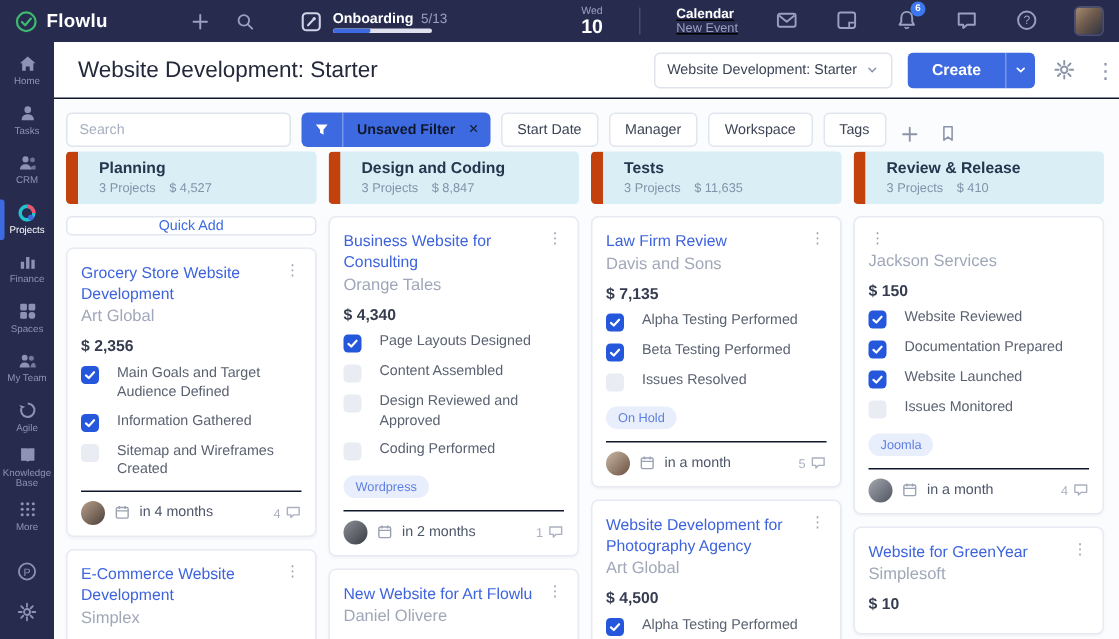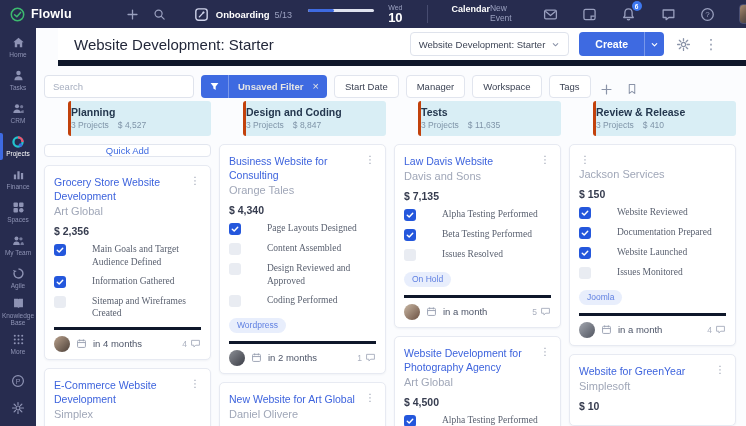--- a/index.html
+++ b/index.html
@@ -10,32 +10,32 @@
   
   .topbar { position:absolute; left:0; top:0; width:746px; height:28px;
     background:#272c4f; display:flex; align-items:center; padding:0 10px; gap:14px; z-index:5; }
   .logo { display:flex; align-items:center; gap:6px; }
   .logo svg { display:block; }
   .logo-text { color:#fff; font-size:12.5px; font-weight:700; letter-spacing:.2px; }
   .tb-icon { color:#9aa0bf; width:16px; height:16px; display:flex; align-items:center;
     justify-content:center; background:none; border:none; cursor:pointer; font-size:13px; }
   .tb-icon svg { display:block; }
   .onboarding { display:flex; align-items:center; gap:6px; margin-left:14px; }
-  .ob-col { display:flex; flex-direction:row; gap:16px; }
+  .ob-col { display:flex; flex-direction:column; gap:1px; }
   .ob-row { display:flex; align-items:baseline; gap:5px; }
   .ob-label { color:#fff; font-size:9.5px; font-weight:700; }
   .ob-count { color:#9aa0bf; font-size:9px; }
   .ob-track { width:66px; height:3px; border-radius:2px; background:#dfe2ee; overflow:hidden; }
   .ob-fill { height:100%; background:#3e6ae1; border-radius:2px; }
   .tb-right { margin-left:auto; display:flex; align-items:center; gap:24px; }
   .tb-date { display:flex; flex-direction:column; align-items:center; line-height:1; }
   .tb-weekday { color:#9aa0bf; font-size:7px; }
   .tb-day { color:#fff; font-size:13px; font-weight:700; }
   .tb-divider { width:1px; height:18px; background:#474c70; }
-  .tb-cal { display:flex; line-height:1.15; }
+  .tb-cal { display:flex; flex-direction:column; line-height:1.15;text-decoration:underline; }
   .tb-cal-title { color:#fff; font-size:9px; font-weight:700; }
   .tb-cal-sub { color:#9aa0bf; font-size:8.5px; }
   .bell-wrap { position:relative; }
   .badge { position:absolute; top:-5px; right:-5px; min-width:10px; height:10px;
     background:#3e78f0; color:#fff; font-size:6.5px; border-radius:6px; display:flex;
     align-items:center; justify-content:center; padding:0 2px; font-weight:700; }
   .tb-avatar { width:20px; height:20px; border-radius:4px;
     background:linear-gradient(135deg,#a78b72 0%,#6e5b4d 45%,#2e3140 100%);
     border:1px solid #4a4f74; cursor:pointer; }
 
@@ -50,77 +50,77 @@
   .side-item.active { color:#fff; }
   .side-item.active::before { content:""; position:absolute; left:0; top:3px; bottom:3px;
     width:3px; background:#3e6ae1; border-radius:0 2px 2px 0; }
   .side-bottom { margin-top:auto; display:flex; flex-direction:column; align-items:center;
     gap:11px; padding-bottom:10px; color:#8e93b4; }
   .side-bottom .tb-icon { color:#8e93b4; }
 
   
   .main { position:absolute; left:36px; top:28px; width:710px; height:398px;
     background:#fbfcfe; display:flex; flex-direction:column; }
-  .page-header { height:38px; background:#fff; border-bottom:6px solid #0f172a;
-    display:flex; align-items:center; padding:0 26px 0 16px; flex:none;margin-left:22px; }
+  .page-header { height:38px; background:#fff; border-bottom:1px solid #0f172a;
+    display:flex; align-items:center; padding:0 0 0 16px; flex:none; }
   .page-title { font-size:15px; color:#23283a; font-weight:500; }
   .hdr-right { margin-left:auto; display:flex; align-items:center; gap:10px; }
   .board-select { height:24px; border:1px solid #dfe3ec; background:#fff; border-radius:4px;
     display:flex; align-items:center; gap:6px; padding:0 8px; font-size:9.5px; color:#3c4354;
     cursor:pointer; font-family:inherit; }
   .board-select svg { color:#8a93a8; }
   .create-split { display:flex; height:24px; border-radius:4px; overflow:hidden; }
   .create-btn { background:#3e6ae1; color:#fff; border:none; font-size:10.5px; font-weight:700;
     padding:0 16px; cursor:pointer; font-family:inherit; }
   .create-caret { background:#3e6ae1; border:none; border-left:1px solid rgba(255,255,255,.3);
     width:20px; color:#fff; display:flex; align-items:center; justify-content:center; cursor:pointer; }
   .hdr-icon { background:none; border:none; color:#8a93a8; font-size:14px; cursor:pointer;
     width:18px; height:18px; display:flex; align-items:center; justify-content:center; }
 
   
   .filter-bar { height:32px; display:flex; align-items:flex-end; gap:7px; padding:0 14px 0 8px; flex:none; }
   .search-input { width:150px; height:23px; border:1px solid #dfe3ec; border-radius:4px;
     padding:0 8px; font-size:9.5px; color:#3c4354; background:#fff; font-family:inherit; outline:none; }
   .search-input::placeholder { color:#a7afc0; }
   .filter-chip { height:23px; background:#3e6ae1; border-radius:4px; display:flex;
-    align-items:center; color:#e5e5e5; cursor:pointer; overflow:hidden; }
+    align-items:center; color:#0f172a; cursor:pointer; overflow:hidden; }
   .chip-funnel { padding:0 8px; height:100%; display:flex; align-items:center;
     border-right:1px solid rgba(255,255,255,.3); }
   .chip-label { font-size:9.5px; font-weight:700; padding:0 7px 0 9px; }
   .chip-x { font-size:11px; padding:0 8px 0 2px; cursor:pointer; line-height:1; }
   .filter-btn { height:23px; background:#fff; border:1px solid #e1e5ee; border-radius:4px;
     padding:0 10px; font-size:9.5px; color:#3c4354; cursor:pointer; font-family:inherit; }
   .fb-icon { background:none; border:none; color:#8a93a8; cursor:pointer; width:18px; height:18px;
     display:flex; align-items:center; justify-content:center; font-size:14px; }
 
   
   .board { flex:1; display:flex; gap:8px; padding:3px 14px 0 8px; overflow:hidden; }
   .board-column { width:167px; flex:none; display:flex; flex-direction:column; gap:8px; }
-  .col-header { background:#d9eef5; border-left:3px solid #c2410c; border-radius:3px;
-    padding:5px 0 6px;margin-left:24px; }
+  .col-header { background:#d9eef5; border-left:8px solid #c2410c; border-radius:3px;
+    padding:5px 14px 6px; }
   .col-title { font-size:10.5px; font-weight:700; color:#24374e; }
   .col-sub { margin-top:2px; font-size:8.5px; color:#7f94a8; display:flex; gap:9px; }
   .quick-add { height:24px; background:#fff; border:1px solid #e2e6ef; border-radius:4px;
     color:#3e6ae1; font-size:9.5px; cursor:pointer; font-family:inherit; }
   .card { background:#fff; border:1px solid #e7eaf2; border-radius:5px; padding:9px 9px 7px;
     box-shadow:0 1px 2px rgba(40,50,90,.05); flex:none; }
   .card-head { display:flex; align-items:flex-start; gap:4px; }
   .card-title { flex:1; color:#3d63dd; font-size:10.5px; font-weight:500; line-height:1.35;
     text-decoration:none; cursor:pointer; }
   .kebab { color:#9aa1b2; font-size:10px; cursor:pointer; line-height:1.2; padding:0 1px; }
   .card-client { font-size:11px; color:#a0a7b8; margin-top:2px; }
   .card-amount { font-size:10.5px; font-weight:700; color:#363c4f; margin:8px 0 6px; }
-  .check-row { display:flex; align-items:flex-start; gap:26px; margin:0 0 7px;font-family:Liberation Serif, serif; }
+  .check-row { display:flex; align-items:flex-start; gap:12px; margin:0 0 7px; }
   .checkbox { width:12px; height:12px; border-radius:3px; background:#e9ecf2; flex:none;
     display:flex; align-items:center; justify-content:center; cursor:pointer; margin-top:1px; }
   .checkbox.checked { background:#2457dc; }
   .check-label { font-size:9.5px; color:#5a6170; line-height:1.3; }
   .tag { display:inline-block; background:#e8eefc; color:#5e7fe1; font-size:8.5px;
     padding:2.5px 8px; border-radius:9px; margin:0 0 6px; cursor:pointer; }
-  .card-footer { border-top:3px solid #0f172a; margin-top:2px; padding-top:6px;
+  .card-footer { border-top:1px solid #0f172a; margin-top:2px; padding-top:6px;
     display:flex; align-items:center; gap:6px; }
   .avatar { width:16px; height:16px; border-radius:50%; flex:none; cursor:pointer; }
   .av0 { background:linear-gradient(135deg,#b9a18c,#4b3f38); }
   .av1 { background:linear-gradient(135deg,#8c8f96,#3a3c45); }
   .av2 { background:linear-gradient(135deg,#c9b8a4,#6b4f41); }
   .av4 { background:linear-gradient(135deg,#a3a7b0,#50545f); }
   .cal { color:#9aa1b2; display:flex; align-items:center; }
   .due { font-size:9.5px; color:#4d5568; }
   .comments { margin-left:auto; display:flex; align-items:center; gap:3px; color:#aab0bf;
     font-size:8.5px; cursor:pointer; }
@@ -507,38 +507,38 @@
         <span class="due">in 2 months</span>
         <span class="comments">
                 <span>1</span>
                 <svg width="11" height="11" viewBox="0 0 14 14">
                   <path d="M2 3h10v6.2H7.4L5 11.4V9.2H2z" fill="none" stroke="currentColor" stroke-width="1.2" stroke-linejoin="round"></path>
                 </svg>
               </span>
       </div></div>
           <div class="card">
       <div class="card-head">
-        <a class="card-title">New Website for Art Global</a>
+        <a class="card-title">New Website for Art Flowlu</a>
         <span class="kebab">⋮</span>
       </div>
       <div class="card-client">Daniel Olivere</div>
       <div class="card-amount">$ 4,507</div>
       </div>
         </div>
         <div class="board-column">
           <div class="col-header">
     <div class="col-title">Tests</div>
     <div class="col-sub">
       <span>3 Projects</span>
       <span>$ 11,635</span>
     </div>
           </div>
           <div class="card">
       <div class="card-head">
-        <a class="card-title">Law Davis Website</a>
+        <a class="card-title">Law Firm Review</a>
         <span class="kebab">⋮</span>
       </div>
       <div class="card-client">Davis and Sons</div>
       <div class="card-amount">$ 7,135</div>
       <div class="checklist">
               <div class="check-row">
         <span class="checkbox checked">
                   <svg width="8" height="8" viewBox="0 0 10 10">
                     <path d="M1.6 5.3 L4 7.5 L8.4 2.7" fill="none" stroke="#fff" stroke-width="1.8" stroke-linecap="round" stroke-linejoin="round"></path>
                   </svg>

